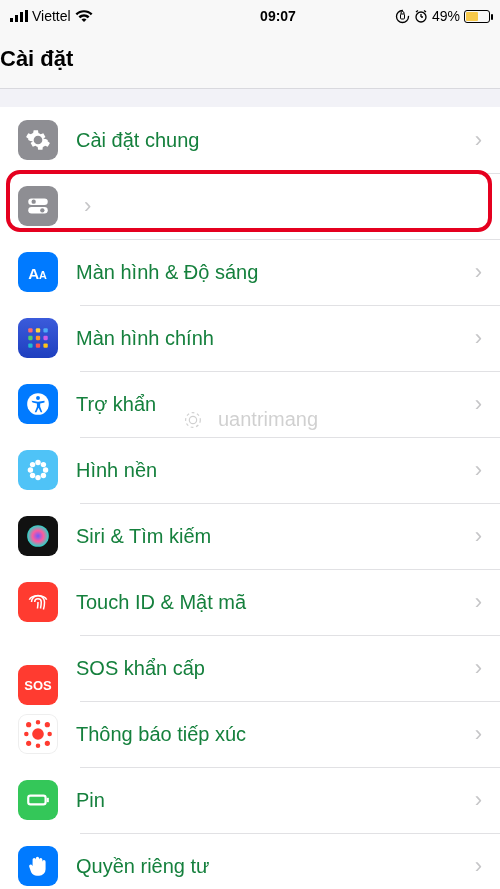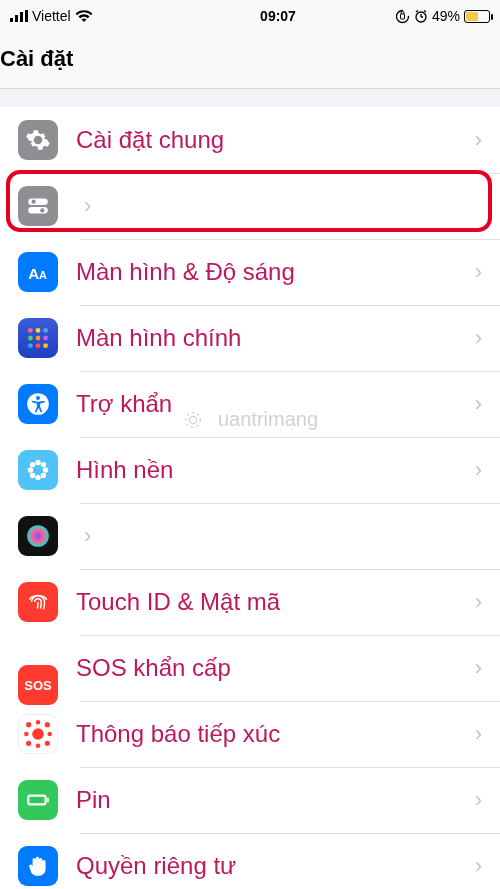--- a/index.html
+++ b/index.html
@@ -47,21 +47,21 @@
     height: 1px;
     background: #e1e1e4;
   }
   .icon-wrap {
     width: 40px; height: 40px;
     border-radius: 9px;
     display: flex; align-items: center; justify-content: center;
     margin-right: 18px;
     flex-shrink: 0;
   }
-  .row-label { font-size: 24px; flex: 1; color:#be185d; }
+  .row-label { font-size: 20px; flex: 1; color:#15803d; }
   .chevron { color: #c6c6c8; font-size: 22px; font-weight:300; margin-left: 8px; }
   .highlight-box {
     position: absolute;
     border: 4px solid #e5001f;
     border-radius: 14px;
     pointer-events: none;
   }
   .watermark {
     position: absolute;
     left: 50%; top: 408px;
@@ -228,20 +228,21 @@
           <circle cx="12" cy="12" r="10" fill="url(#g1)"></circle>
           <defs>
             <radialGradient id="g1">
               <stop offset="0%" stop-color="#6b5bff"></stop>
               <stop offset="50%" stop-color="#ff5b9e"></stop>
               <stop offset="100%" stop-color="#28d7c8"></stop>
             </radialGradient>
           </defs>
         </svg>
     </div>
+    <span class="row-label">Siri &amp; Tìm kiếm</span>
     <span class="chevron">›</span>
   </div>
 
   <div class="row">
     <div class="icon-wrap red">
       <svg width="26" height="26" viewBox="0 0 24 24" fill="none" stroke="#fff" stroke-width="1.4">
           <path d="M6 12a6 6 0 0 1 12 0c0 4-1 7-1 7"></path>
           <path d="M9 12a3 3 0 0 1 6 0c0 3-.7 6-.7 6"></path>
           <path d="M12 12c0 3-.5 6-.5 6"></path>
           <path d="M4 10c2-5 14-5 16 0"></path>

